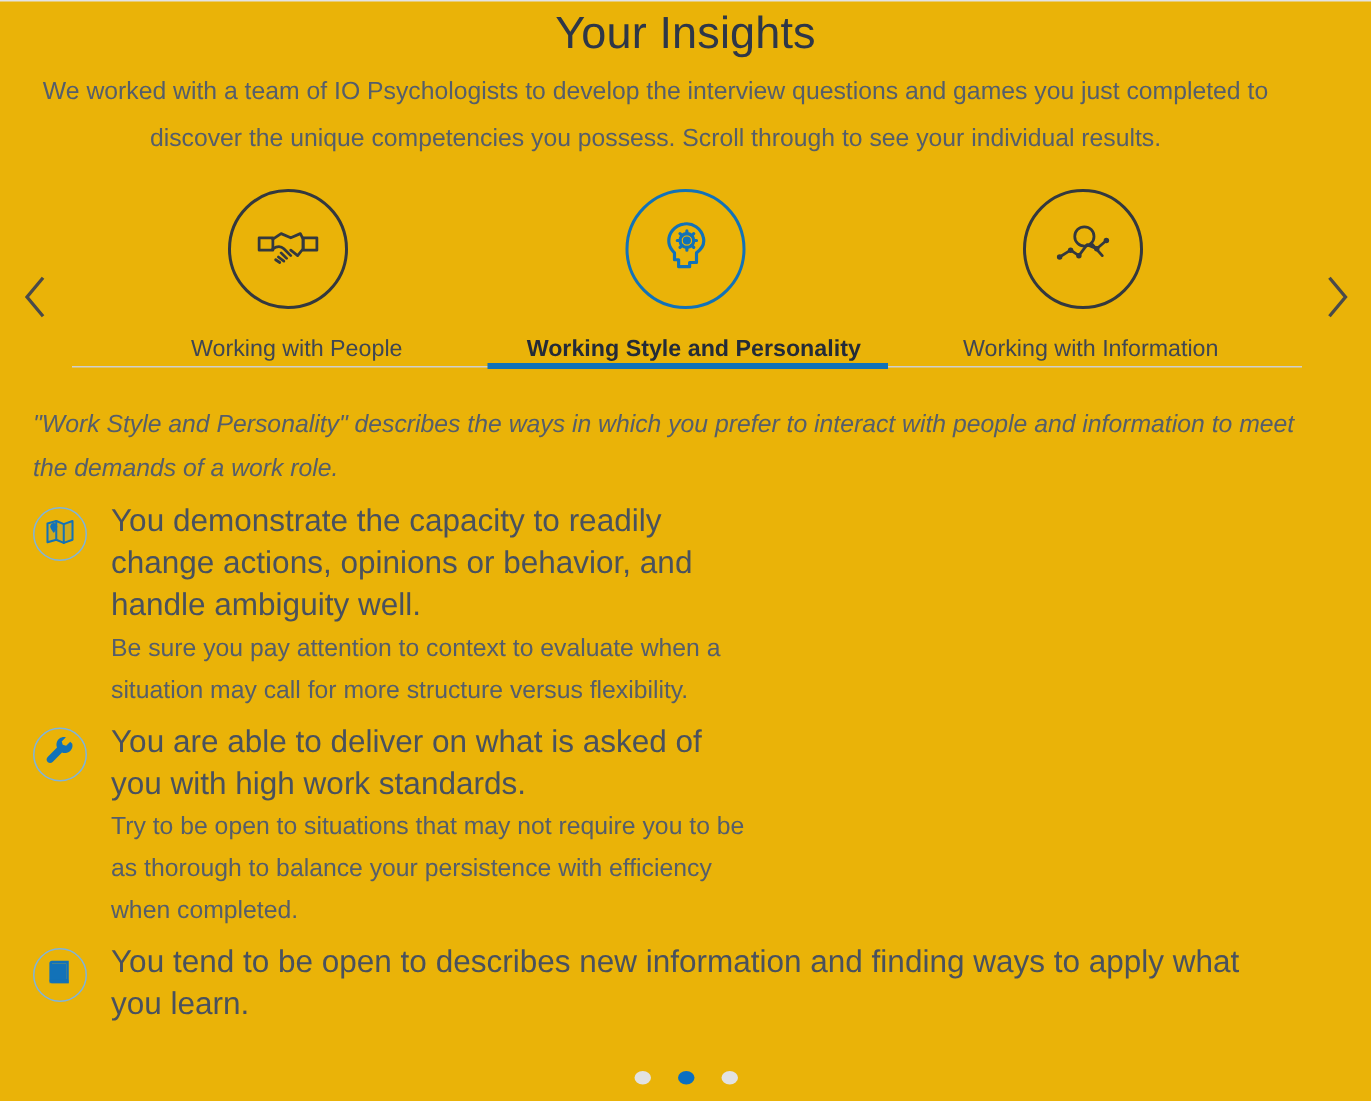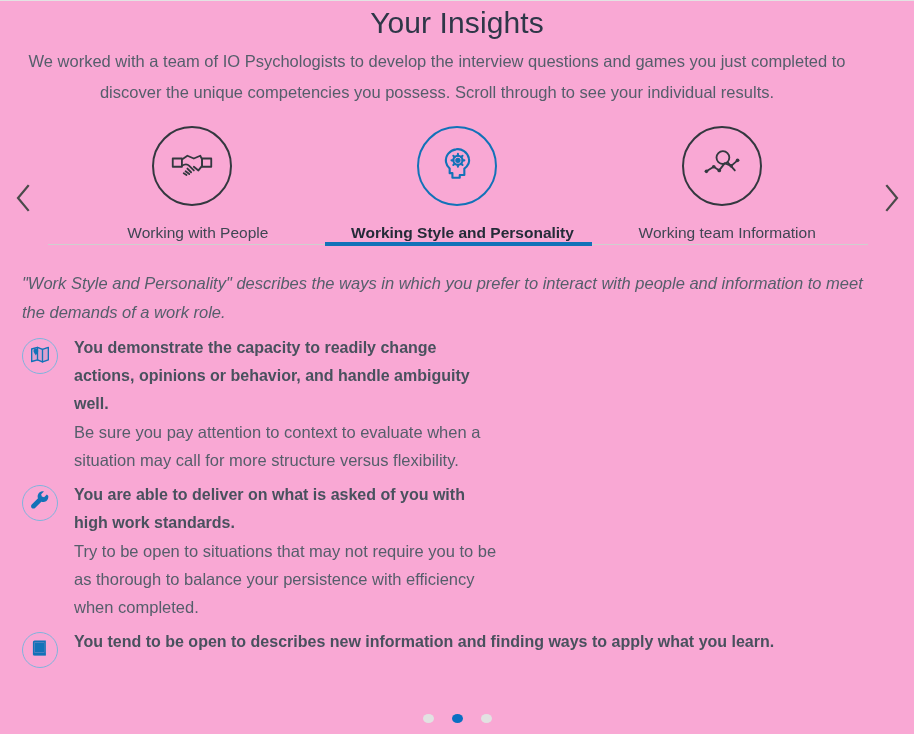--- a/index.html
+++ b/index.html
@@ -7,21 +7,21 @@
     width: 914px;
     height: 734px;
     overflow: hidden;
     background: #ffffff;
     font-family: "Liberation Sans", sans-serif;
   }
   .page {
     position: relative;
     width: 914px;
     height: 734px;
-    background: #f9a8d4;
+    background: #eab308;
     border-top: 1px solid #e3e3e3;
     overflow: hidden;
   }
 
   
   .page-title {
     text-align: center;
     font-size: 30px;
     font-weight: 400;
     color: #2e3748;
@@ -146,22 +146,22 @@
     border: 1.5px solid #7fb4dd;
     display: flex;
     align-items: center;
     justify-content: center;
     color: #1272b8;
     margin-right: 16px;
     margin-top: 4px;
   }
   .ins-text { padding-top: 0; }
   .ins-head {
-    font-weight: bold;
-    font-size: 16px;
+    font-weight: normal;
+    font-size: 21px;
     line-height: 28px;
     color: #49515e;
   }
   .ins-sub {
     font-size: 16.5px;
     line-height: 28px;
     color: #555e6b;
   }
   .w-narrow { max-width: 425px; }
   .w-wide   { max-width: 780px; }
@@ -252,21 +252,21 @@
               <path d="M30 22 L38 31"></path>
               <path d="M7 32 L15 27 L21 31 L27 23 L34 26 L41 20"></path>
               <circle cx="7" cy="32" r="2" fill="currentColor" stroke="none"></circle>
               <circle cx="15" cy="27" r="2" fill="currentColor" stroke="none"></circle>
               <circle cx="21" cy="31" r="2" fill="currentColor" stroke="none"></circle>
               <circle cx="34" cy="26" r="2" fill="currentColor" stroke="none"></circle>
               <circle cx="41" cy="20" r="2" fill="currentColor" stroke="none"></circle>
             </svg>
           </span>
         </div>
-        <div class="tab-label">Working team Information</div>
+        <div class="tab-label">Working with Information</div>
       </div>
 
     </div>
   </div>
 
   <div class="tab-rail">
     <div class="active-bar"></div>
   </div>
 
   <div class="body-wrap">

